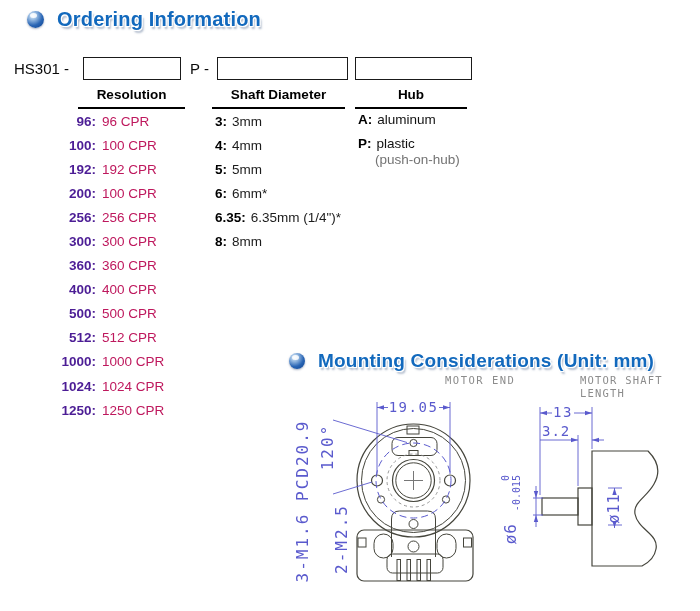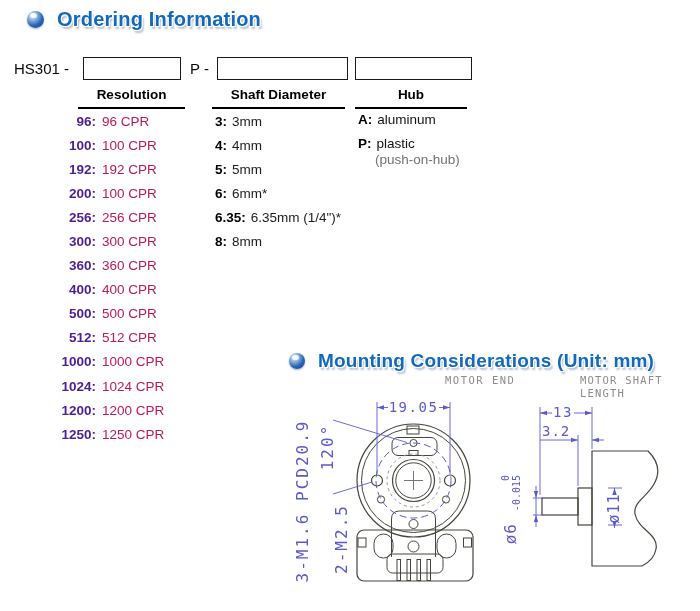--- a/index.html
+++ b/index.html
@@ -122,24 +122,20 @@
       <div class="res-row">
         <span class="code">1000:</span>
         <span class="val">1000 CPR</span>
       </div>
 
       <div class="res-row">
         <span class="code">1024:</span>
         <span class="val">1024 CPR</span>
       </div>
 
-      <div class="res-row">
-        <span class="code">1200:</span>
-        <span class="val">1200 CPR</span>
-      </div>
 
       <div class="res-row">
         <span class="code">1250:</span>
         <span class="val">1250 CPR</span>
       </div>
     </div>
 
   <div class="list" style="left:215px;top:109px;">
 
       <div class="shaft-row">

